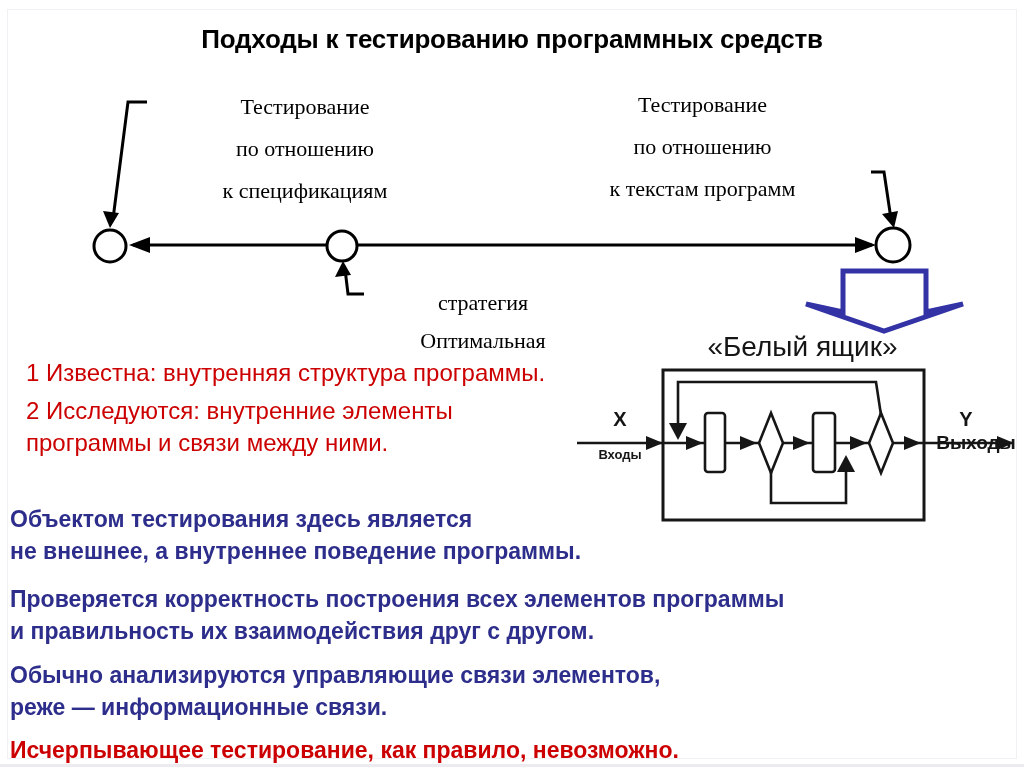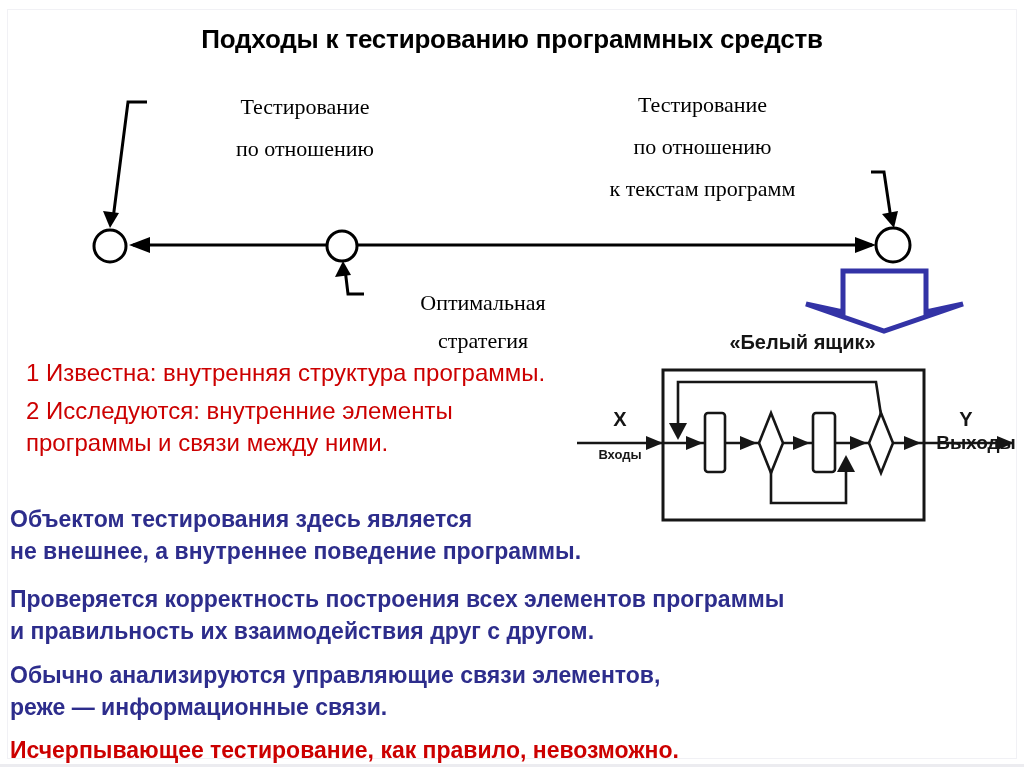--- a/index.html
+++ b/index.html
@@ -30,21 +30,21 @@
   #label-right{left:545px;top:84px;width:315px;}
   #label-optimal{left:358px;top:284px;width:250px;line-height:38px;}
 
   .note-red{position:absolute;left:26px;color:var(--red);font-size:24px;line-height:32px;font-weight:normal;}
   .note-red .b{font-weight:normal;}
   #note1{top:357px;}
   #note2{top:395px;}
 
   .wb-caption{
     position:absolute;left:700px;top:331px;width:205px;text-align:center;
-    font-weight:bold;font-size:20px;color:#151515;
+    font-weight:normal;font-size:28px;color:#151515;
   }
   .wb-lbl{position:absolute;text-align:center;font-weight:bold;color:#151515;}
   #wb-x{left:600px;top:408px;width:40px;font-size:20px;}
   #wb-in{left:578px;top:447px;width:84px;font-size:13px;}
   #wb-y{left:946px;top:408px;width:40px;font-size:20px;}
   #wb-out{left:928px;top:432px;width:96px;font-size:19px;}
 
   .para{position:absolute;left:10px;font-weight:bold;font-size:23px;line-height:32px;color:var(--navy);}
   #p1{top:503px;}
   #p2{top:583px;}
@@ -109,31 +109,32 @@
         <polygon points="846,455 837,472 855,472"></polygon>
       </g>
     </g>
   </svg>
 
   <h1 class="title">Подходы к тестированию программных средств</h1>
 
   <div class="serif-label" id="label-left">
     <div>Тестирование</div>
     <div>по отношению</div>
+    <div>к спецификациям</div>
   </div>
 
   <div class="serif-label" id="label-right">
     <div>Тестирование</div>
     <div>по отношению</div>
     <div>к текстам программ</div>
   </div>
 
   <div class="serif-label" id="label-optimal">
+    <div>стратегия</div>
     <div>Оптимальная</div>
-    <div>стратегия</div>
   </div>
 
   <div class="note-red" id="note1">
     <span class="b">1 Известна:</span><span> внутренняя структура программы.</span>
   </div>
 
   <div class="note-red" id="note2">
     <div>
       <span class="b">2 Исследуются:</span><span> внутренние элементы</span>
     </div>

